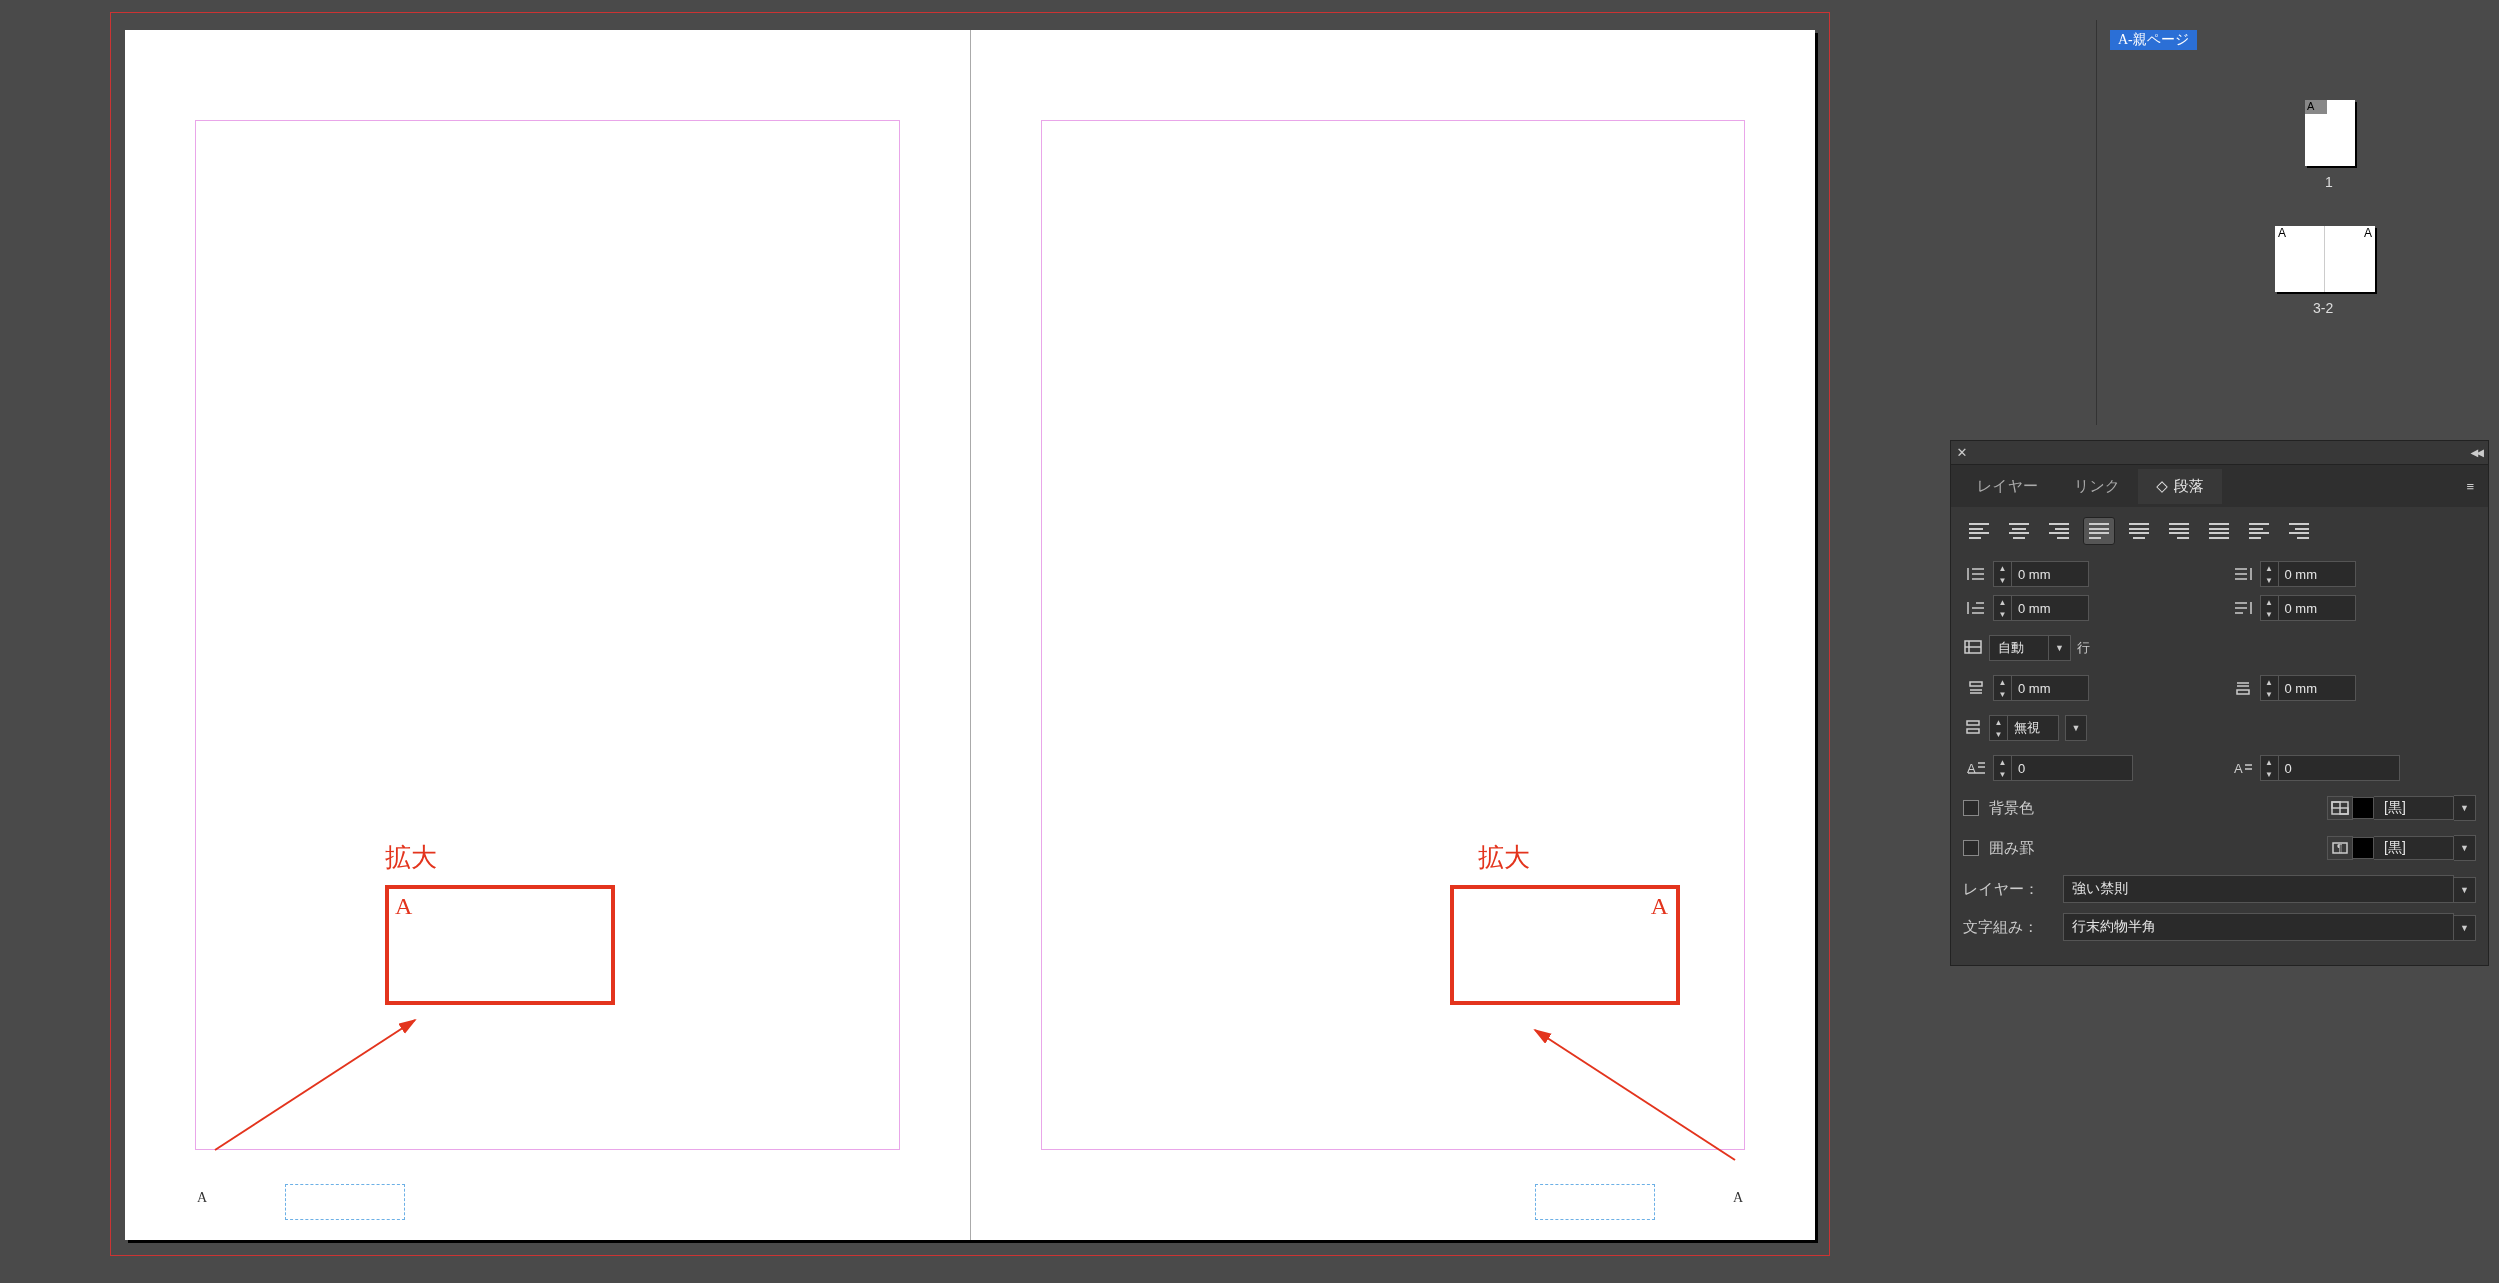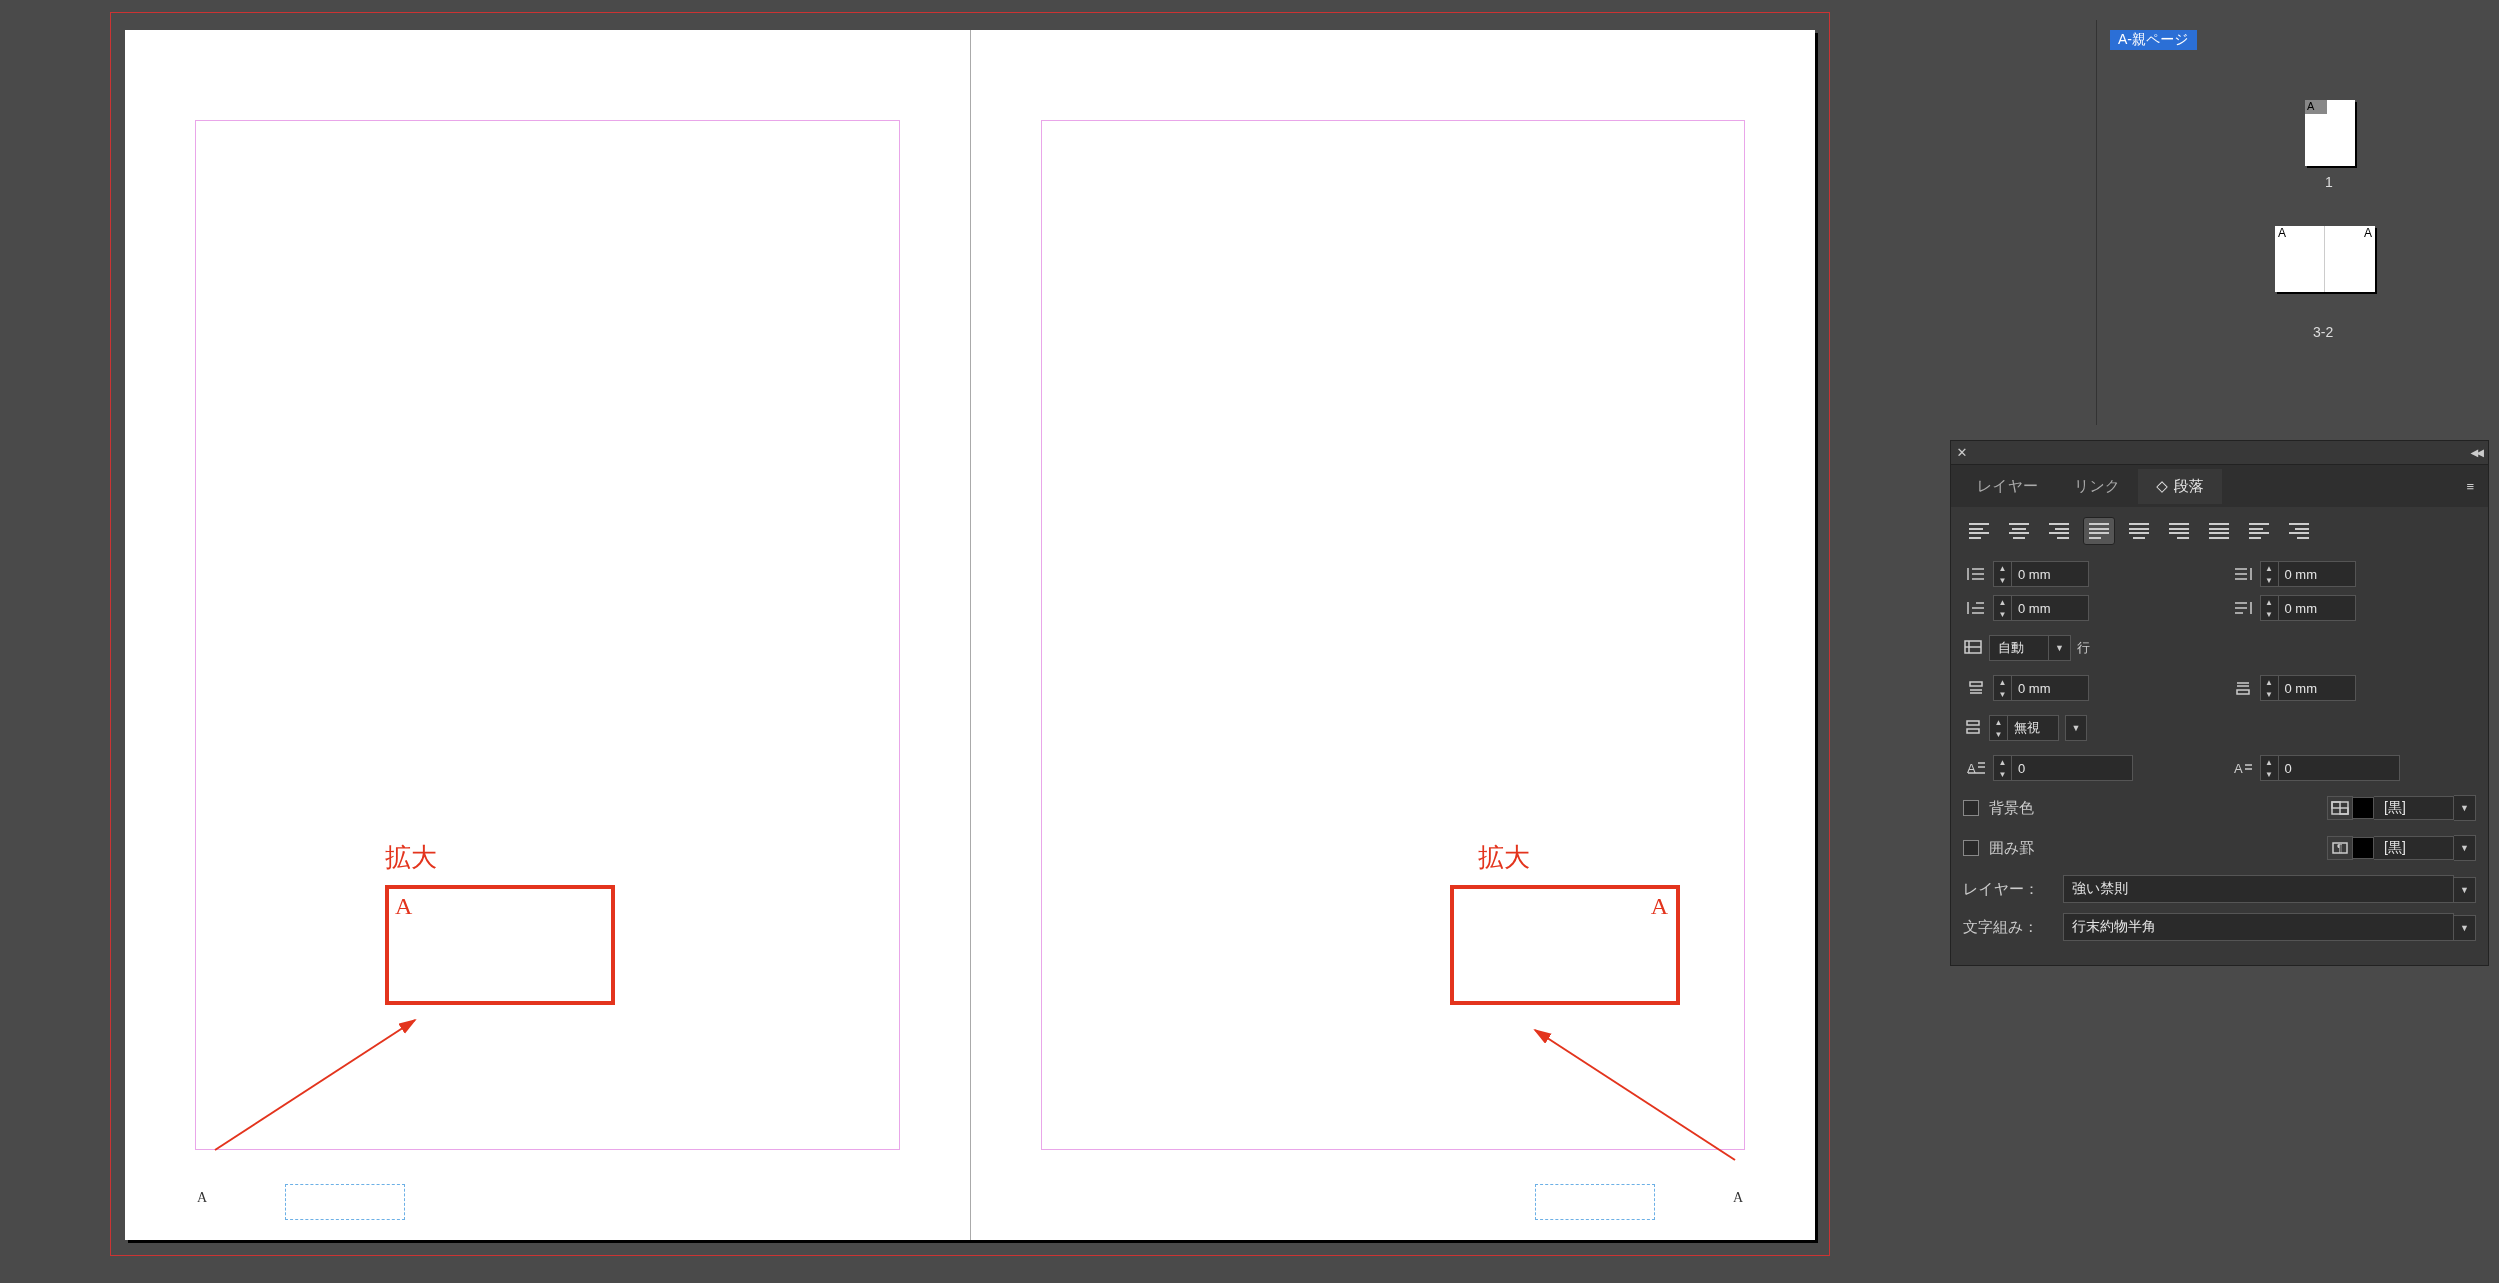--- a/index.html
+++ b/index.html
@@ -13,21 +13,21 @@
   .margin-guide { position: absolute; left: 70px; right: 70px; top: 90px; bottom: 90px; border: 1px solid #e9a6e9; }
 
   .annot-label { position: absolute; color: #e3341d; font-size: 26px; }
   .annot-box { position: absolute; border: 4px solid #e3341d; width: 230px; height: 120px; }
   .annot-box .a { position: absolute; color: #e3341d; font-size: 24px; font-family: serif; }
   .pg-A { position: absolute; bottom: 34px; font-family: serif; font-size: 14px; color: #333; }
   .pg-box { position: absolute; bottom: 20px; width: 120px; height: 36px; border: 1px dashed #6cb0e6; }
 
   .right-col { flex: 1; display: flex; flex-direction: column; background: #4a4a4a; position: relative; }
   .pages-panel { flex: 0 0 435px; position: relative; }
-  .master-label { position: absolute; top: 30px; left: 170px; background: #2b6fd6; color: #fff; padding: 1px 8px; font-size: 14px; }
+  .master-label { position: absolute; top: 30px; left: 170px; background: #2b6fd6; color: #fff; padding: 1px 8px; font-size: 14px; font-family: Liberation Serif, serif; }
   .master-label.sel { background: #2b6fd6; }
   .vsep { position: absolute; left: 156px; top: 20px; bottom: 10px; width: 1px; background: #333; }
   .thumb-single { position: absolute; left: 365px; top: 100px; width: 50px; height: 66px; background: #fff; box-shadow: 2px 2px 0 #000; }
   .thumb-single .aicon { position: absolute; top: 0; left: 0; width: 22px; height: 14px; background: #888; font-size: 11px; color: #000; padding-left: 2px; }
   .thumb-num { position: absolute; font-size: 14px; color: #ddd; }
   .thumb-spread { position: absolute; left: 335px; top: 226px; display: flex; box-shadow: 2px 2px 0 #000; }
   .thumb-spread .tp { width: 50px; height: 66px; background: #fff; position: relative; }
   .thumb-spread .tp:first-child { border-right: 1px solid #ccc; }
   .thumb-spread .tp .a { position: absolute; top: 0; font-size: 12px; color: #000; }
 
@@ -139,21 +139,21 @@
       <div class="thumb-num" style="left:385px; top:174px;">1</div>
 
       <div class="thumb-spread">
         <div class="tp">
             <span class="a" style="left:3px;">A</span>
           </div>
         <div class="tp">
             <span class="a" style="right:3px;">A</span>
           </div>
       </div>
-      <div class="thumb-num" style="left:373px; top:300px;margin-top:24px;">3-2</div>
+      <div class="thumb-num" style="left:373px; top:300px;">3-2</div>
     </div>
 
     <div class="para-panel">
       <div class="pp-header">
         <span class="pp-close">✕</span>
         <span class="pp-collapse">◀◀</span>
       </div>
       <div class="pp-tabs">
         <div class="pp-tab">レイヤー</div>
         <div class="pp-tab">リンク</div>

